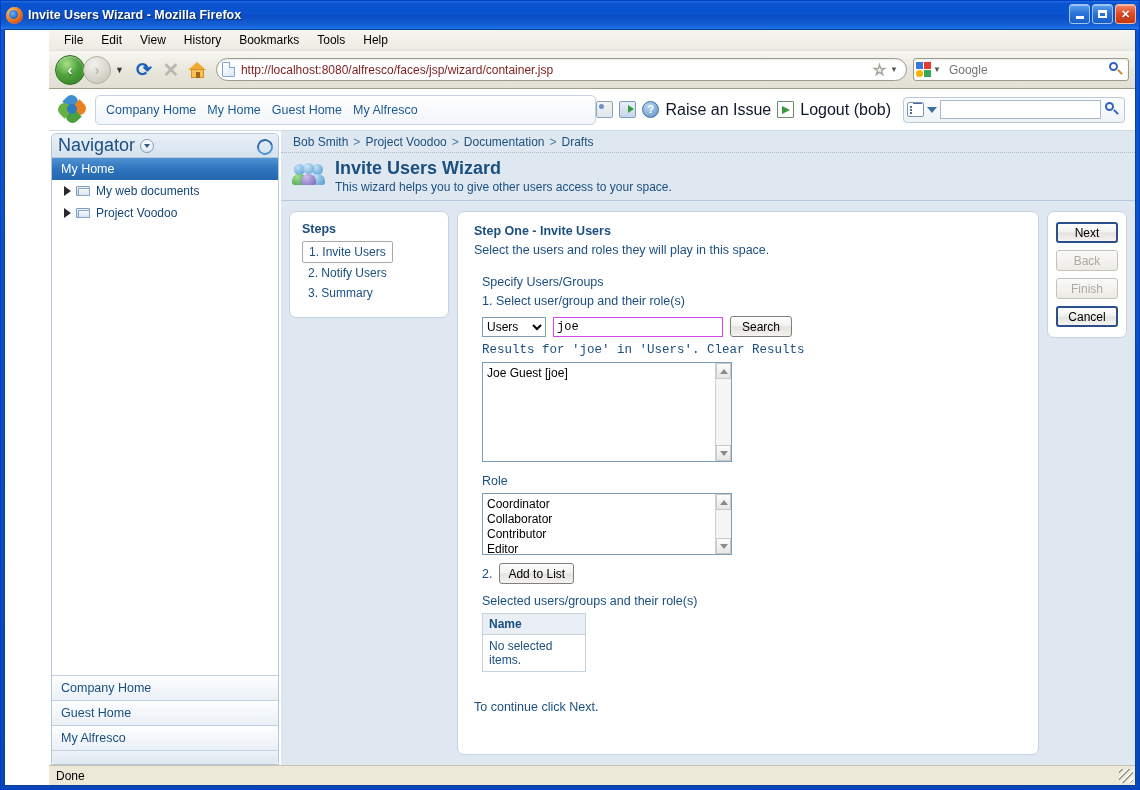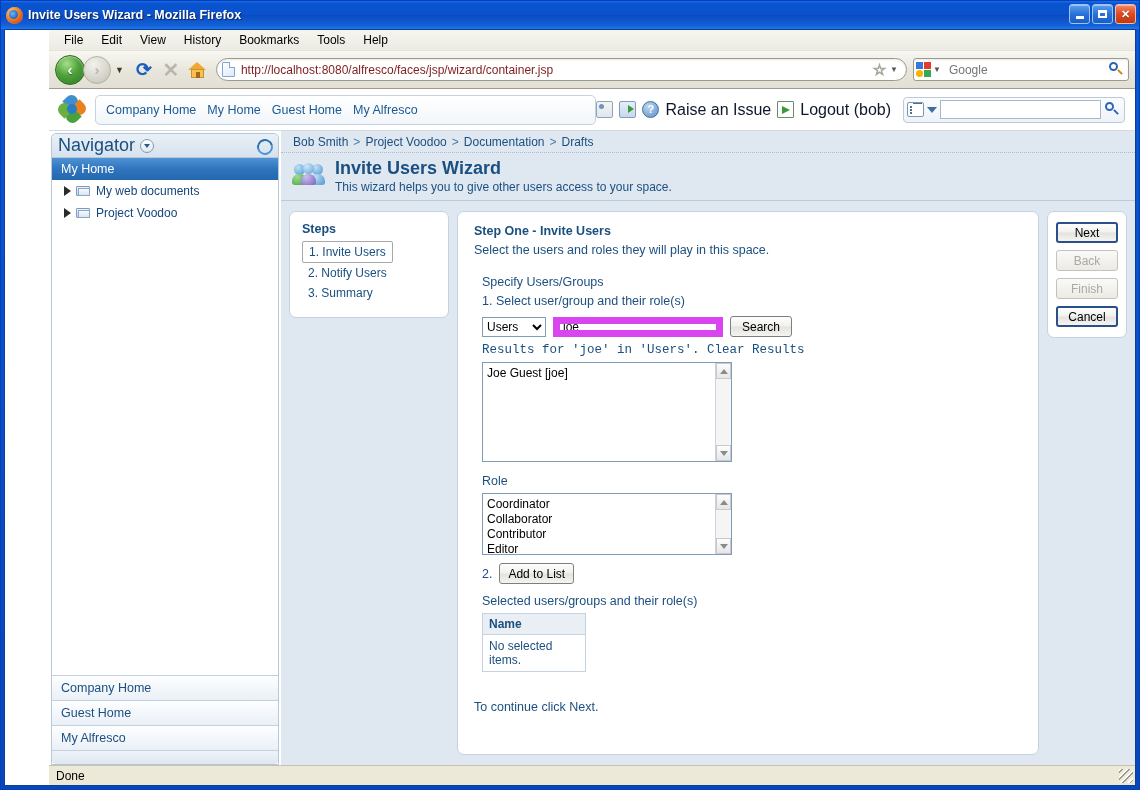--- a/index.html
+++ b/index.html
@@ -288,22 +288,22 @@
   #formpanel{ flex:1 1 auto; align-self:stretch; margin-bottom:10px; padding:12px 16px; overflow:hidden; position:relative;}
   #formpanel h3{margin:0 0 5px 0;font-size:12.5px;color:#1b4f80;font-weight:bold;}
   #formpanel .lead{font-size:12.5px;color:#1b4f80;margin-bottom:18px;}
   .flbl{font-size:12.5px;color:#1b4f80;margin-bottom:5px;}
   .frow{display:flex;align-items:center;gap:7px;margin-bottom:6px;}
   select.plain{
     height:20px;font-size:12px;font-family:"Liberation Sans",sans-serif;
     border:1px solid #7f9db9;background:#fff;width:64px;
   }
   input.txt{
-    height:20px;width:170px;border:7px solid #d946ef;background:#fff;
-    font-size:12px;font-family:Liberation Sans, sans-serif;padding:0 3px;outline:0;
+    height:20px;width:170px;border:1px solid #d946ef;background:#fff;
+    font-size:12px;font-family:Liberation Mono, monospace;padding:0 3px;outline:0;
   }
   button.btn{
     height:21px;min-width:62px;font-size:12px;font-family:"Liberation Sans",sans-serif;
     border:1px solid #7f7f7f;border-radius:3px;
     background:linear-gradient(180deg,#fdfdfd 0%,#f1f1ee 48%,#e3e2dd 52%,#f5f4f1 100%);
     color:#000;cursor:pointer;padding:0 8px;
   }
   button.btn.strong{border:2px solid #2b4f8a;}
   button.btn[disabled]{color:#aaa9a4;border-color:#c3c2bc;background:linear-gradient(180deg,#fafaf8,#eceae4);}
 

